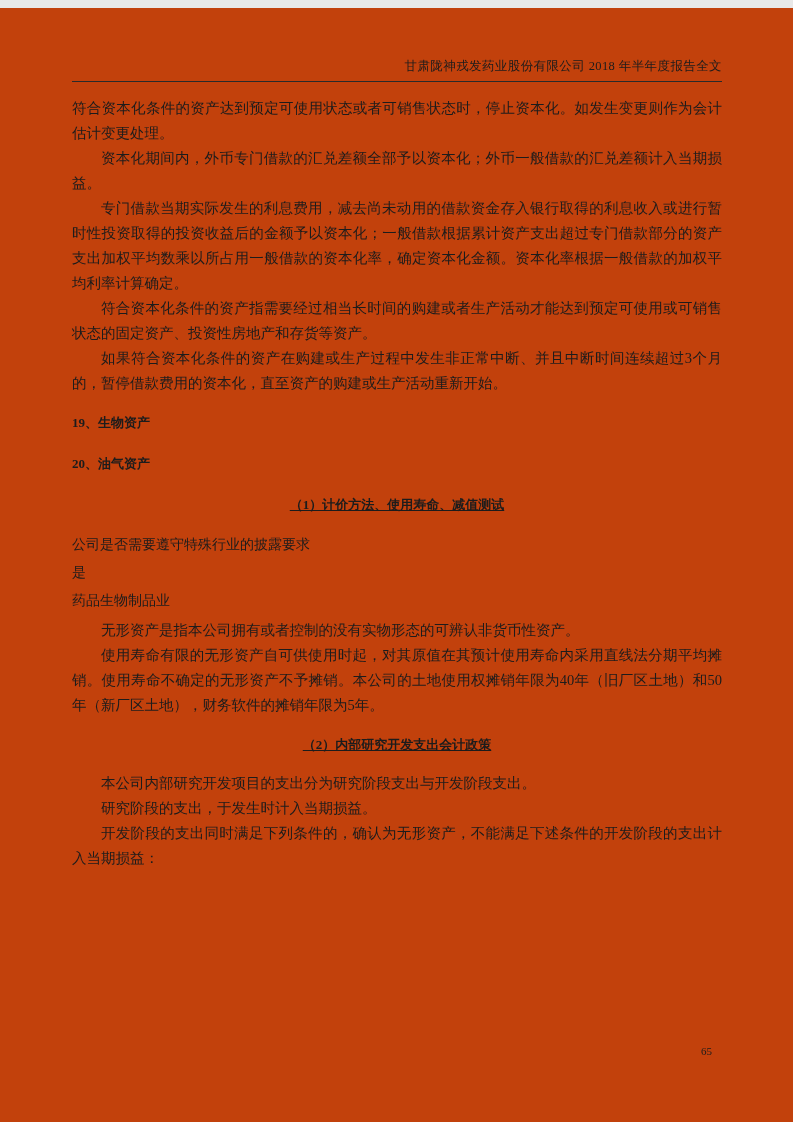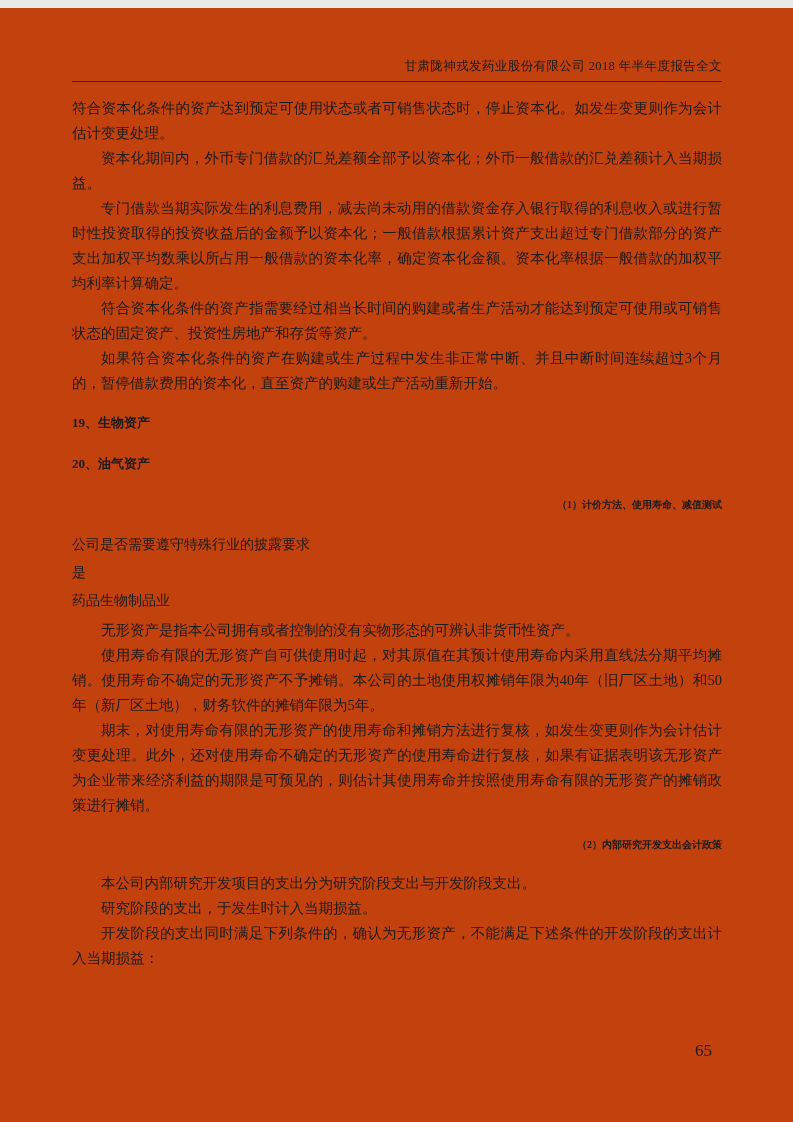--- a/index.html
+++ b/index.html
@@ -34,36 +34,37 @@
   .para.continued { text-indent:0; }
   .h2 {
     font-weight:bold;
     font-size:13px;
     line-height:25px;
     margin:14px 0 16px;
     text-align:left;
   }
   .h3 {
     font-weight:bold;
-    font-size:10px;
+    font-size:13px;
     line-height:25px;
     margin:14px 0 14px;
-    text-align:right;
+    text-align:center;
+    text-decoration:underline;
   }
   .meta {
     font-size:14px;
     line-height:28px;
     text-align:left;
     text-indent:0;
   }
   .meta-group { margin-bottom:3px; }
   .footer-pagenum {
     position:absolute;
     top:1035px; right:81px;
-    font-size:17px;
+    font-size:11px;
     line-height:16px;
   }
 </style>
 </head>
 <body>
 
 <div class="page">
 
   <div class="header">
     <span>甘肃陇神戎发药业股份有限公司 2018 年半年度报告全文</span>
@@ -82,21 +83,20 @@
     <div class="h3">（1）计价方法、使用寿命、减值测试</div>
 
     <div class="meta-group">
       <div class="meta">公司是否需要遵守特殊行业的披露要求</div>
       <div class="meta">是</div>
       <div class="meta">药品生物制品业</div>
     </div>
 
     <p class="para">无形资产是指本公司拥有或者控制的没有实物形态的可辨认非货币性资产。</p>
     <p class="para">使用寿命有限的无形资产自可供使用时起，对其原值在其预计使用寿命内采用直线法分期平均摊销。使用寿命不确定的无形资产不予摊销。本公司的土地使用权摊销年限为40年（旧厂区土地）和50年（新厂区土地），财务软件的摊销年限为5年。</p>
-    <p class="para">期末，对使用寿命有限的无形资产的使用寿命和摊销方法进行复核，如发生变更则作为会计估计变更处理。此外，还对使用寿命不确定的无形资产的使用寿命进行复核，如果有证据表明该无形资产为企业带来经济利益的期限是可预见的，则估计其使用寿命并按照使用寿命有限的无形资产的摊销政策进行摊销。</p>
 
     <div class="h3">（2）内部研究开发支出会计政策</div>
 
     <p class="para">本公司内部研究开发项目的支出分为研究阶段支出与开发阶段支出。</p>
     <p class="para">研究阶段的支出，于发生时计入当期损益。</p>
     <p class="para">开发阶段的支出同时满足下列条件的，确认为无形资产，不能满足下述条件的开发阶段的支出计入当期损益：</p>
 
   </div>
 
   <div class="footer-pagenum">65</div>

